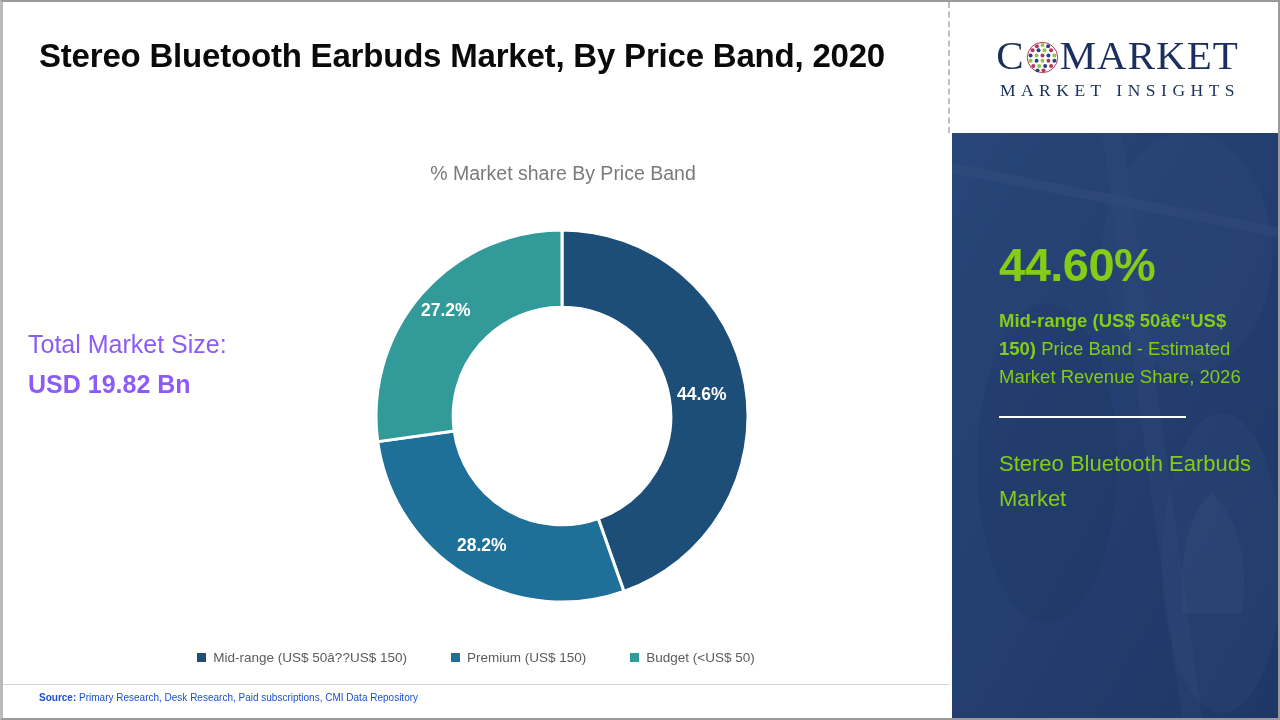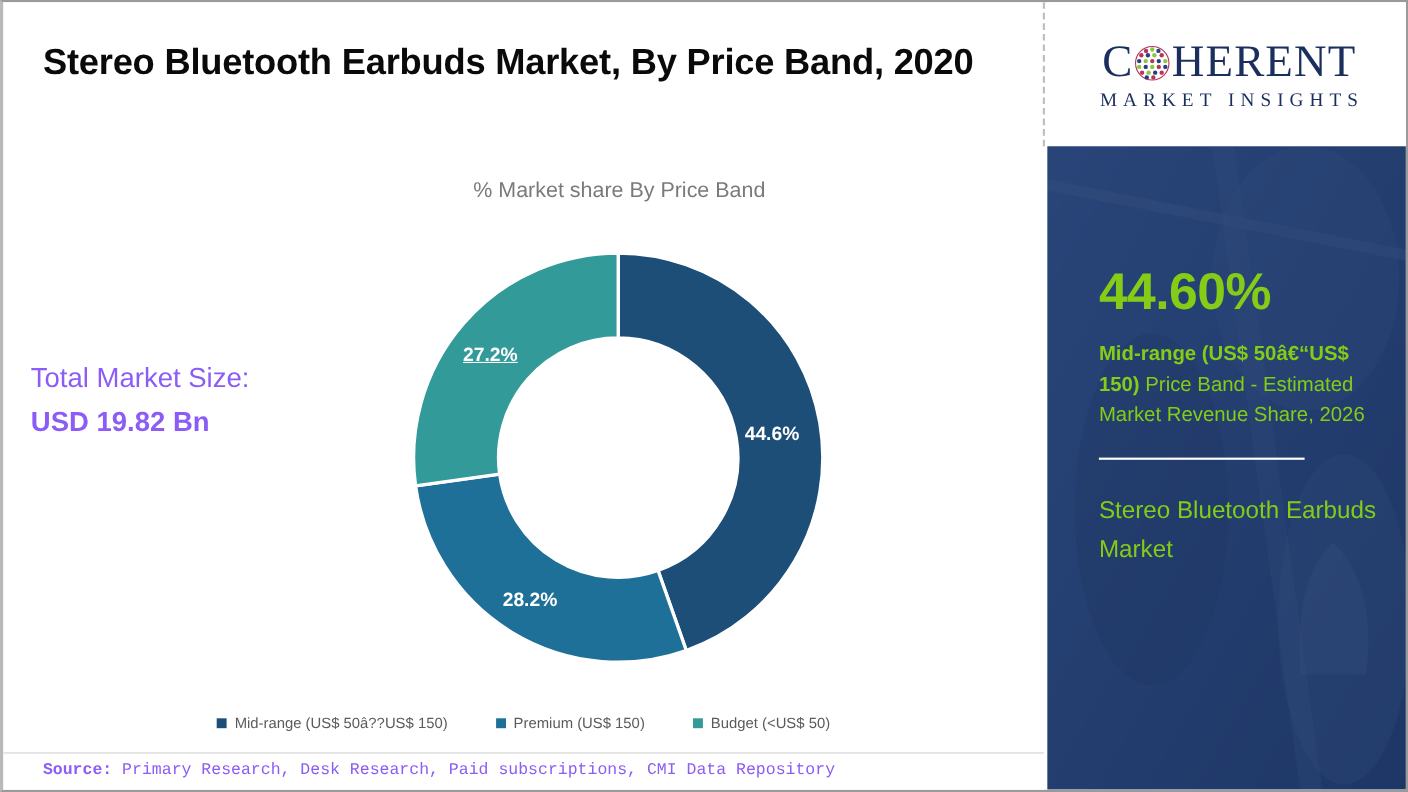--- a/index.html
+++ b/index.html
@@ -82,21 +82,21 @@
 
   .slice-label {
     position: absolute;
     font-size: 17.5px;
     font-weight: bold;
     color: #ffffff;
     white-space: nowrap;
   }
   #label-mid    { left: 303px; top: 156px; }
   #label-premium{ left: 83px;  top: 307px; text-align: center; }
-  #label-budget { left: 47px;  top: 84px; text-decoration: underline;  }
+  #label-budget { left: 47px;  top: 72px;  }
 
   
   #legend {
     position: absolute;
     left: 0;
     top: 648px;
     width: 946px;
     display: flex;
     justify-content: center;
     align-items: flex-end;
@@ -123,24 +123,23 @@
     left: 0;
     top: 682px;
     width: 946px;
     height: 1px;
     background: #d2d2d2;
   }
   #source-line {
     position: absolute;
     left: 36px;
     top: 690px;
-    font-size: 15px;
-    color: #8b5cf6;
+    font-size: 10px;
+    color: #1d4ed8;
     white-space: nowrap;
-    font-family: Liberation Mono, monospace;
   }
   #source-line .src-label { font-weight: bold; }
 
   
   #divider {
     position: absolute;
     left: 945px;
     top: 0px;
     width: 0;
     height: 131px;
@@ -325,21 +324,21 @@
                 <circle cx="86" cy="60" r="6" fill="#2b3f80"></circle>
               <circle cx="22" cy="76" r="6" fill="#b8345a"></circle>
                 <circle cx="40" cy="76" r="6" fill="#8dc63f"></circle>
                 <circle cx="58" cy="76" r="6" fill="#2b3f80"></circle>
                 <circle cx="76" cy="76" r="6" fill="#b8345a"></circle>
               <circle cx="35" cy="89" r="6" fill="#2b3f80"></circle>
                 <circle cx="53" cy="89" r="6" fill="#b8345a"></circle>
             </g>
           </svg>
         </span>
-        <span>HERENT</span>
+        <span>MARKET</span>
       </div>
       <div class="logo-sub">MARKET INSIGHTS</div>
     </div>
 
     <div id="panel-body">
       <svg id="panel-photo" viewBox="0 0 331 585" preserveAspectRatio="xMidYMid slice">
         <defs>
           <linearGradient id="pg1" x1="0" y1="0" x2="1" y2="1">
             <stop offset="0%" stop-color="#5d82c4"></stop>
             <stop offset="100%" stop-color="#18294d"></stop>

